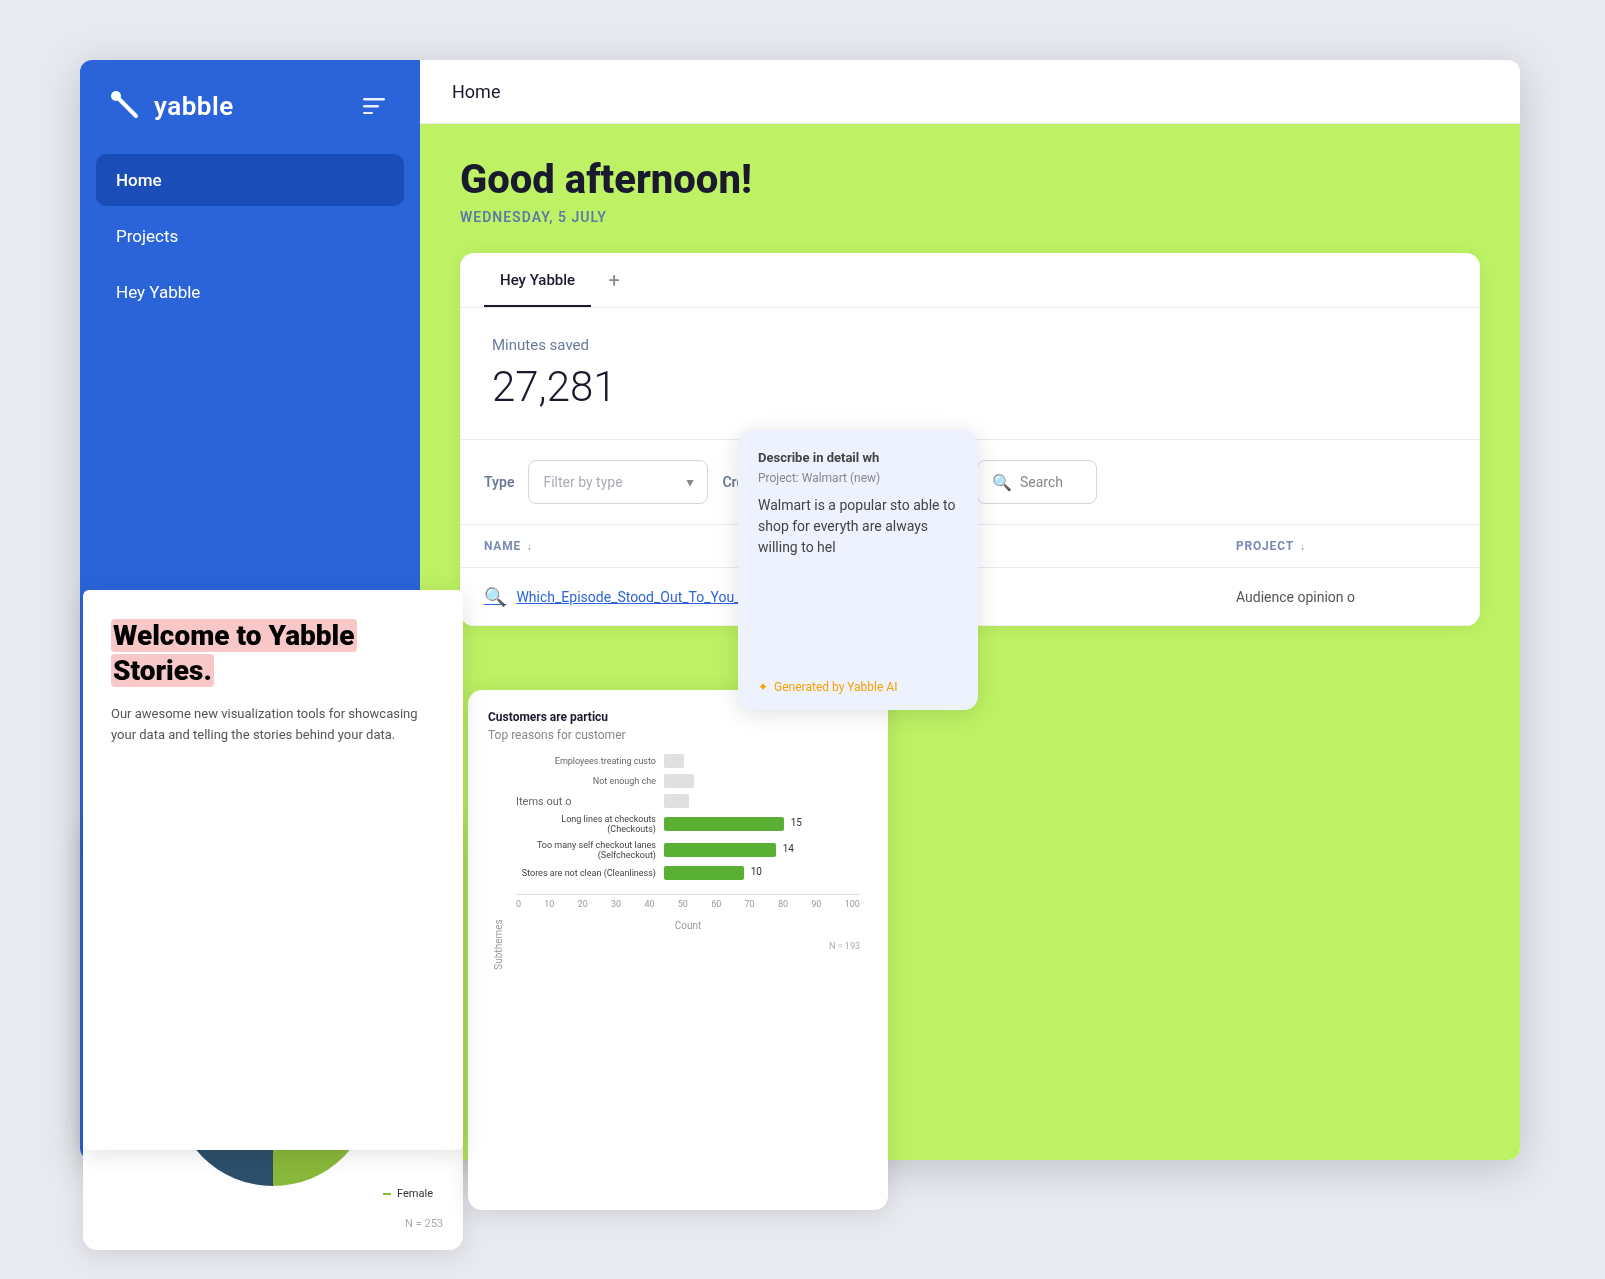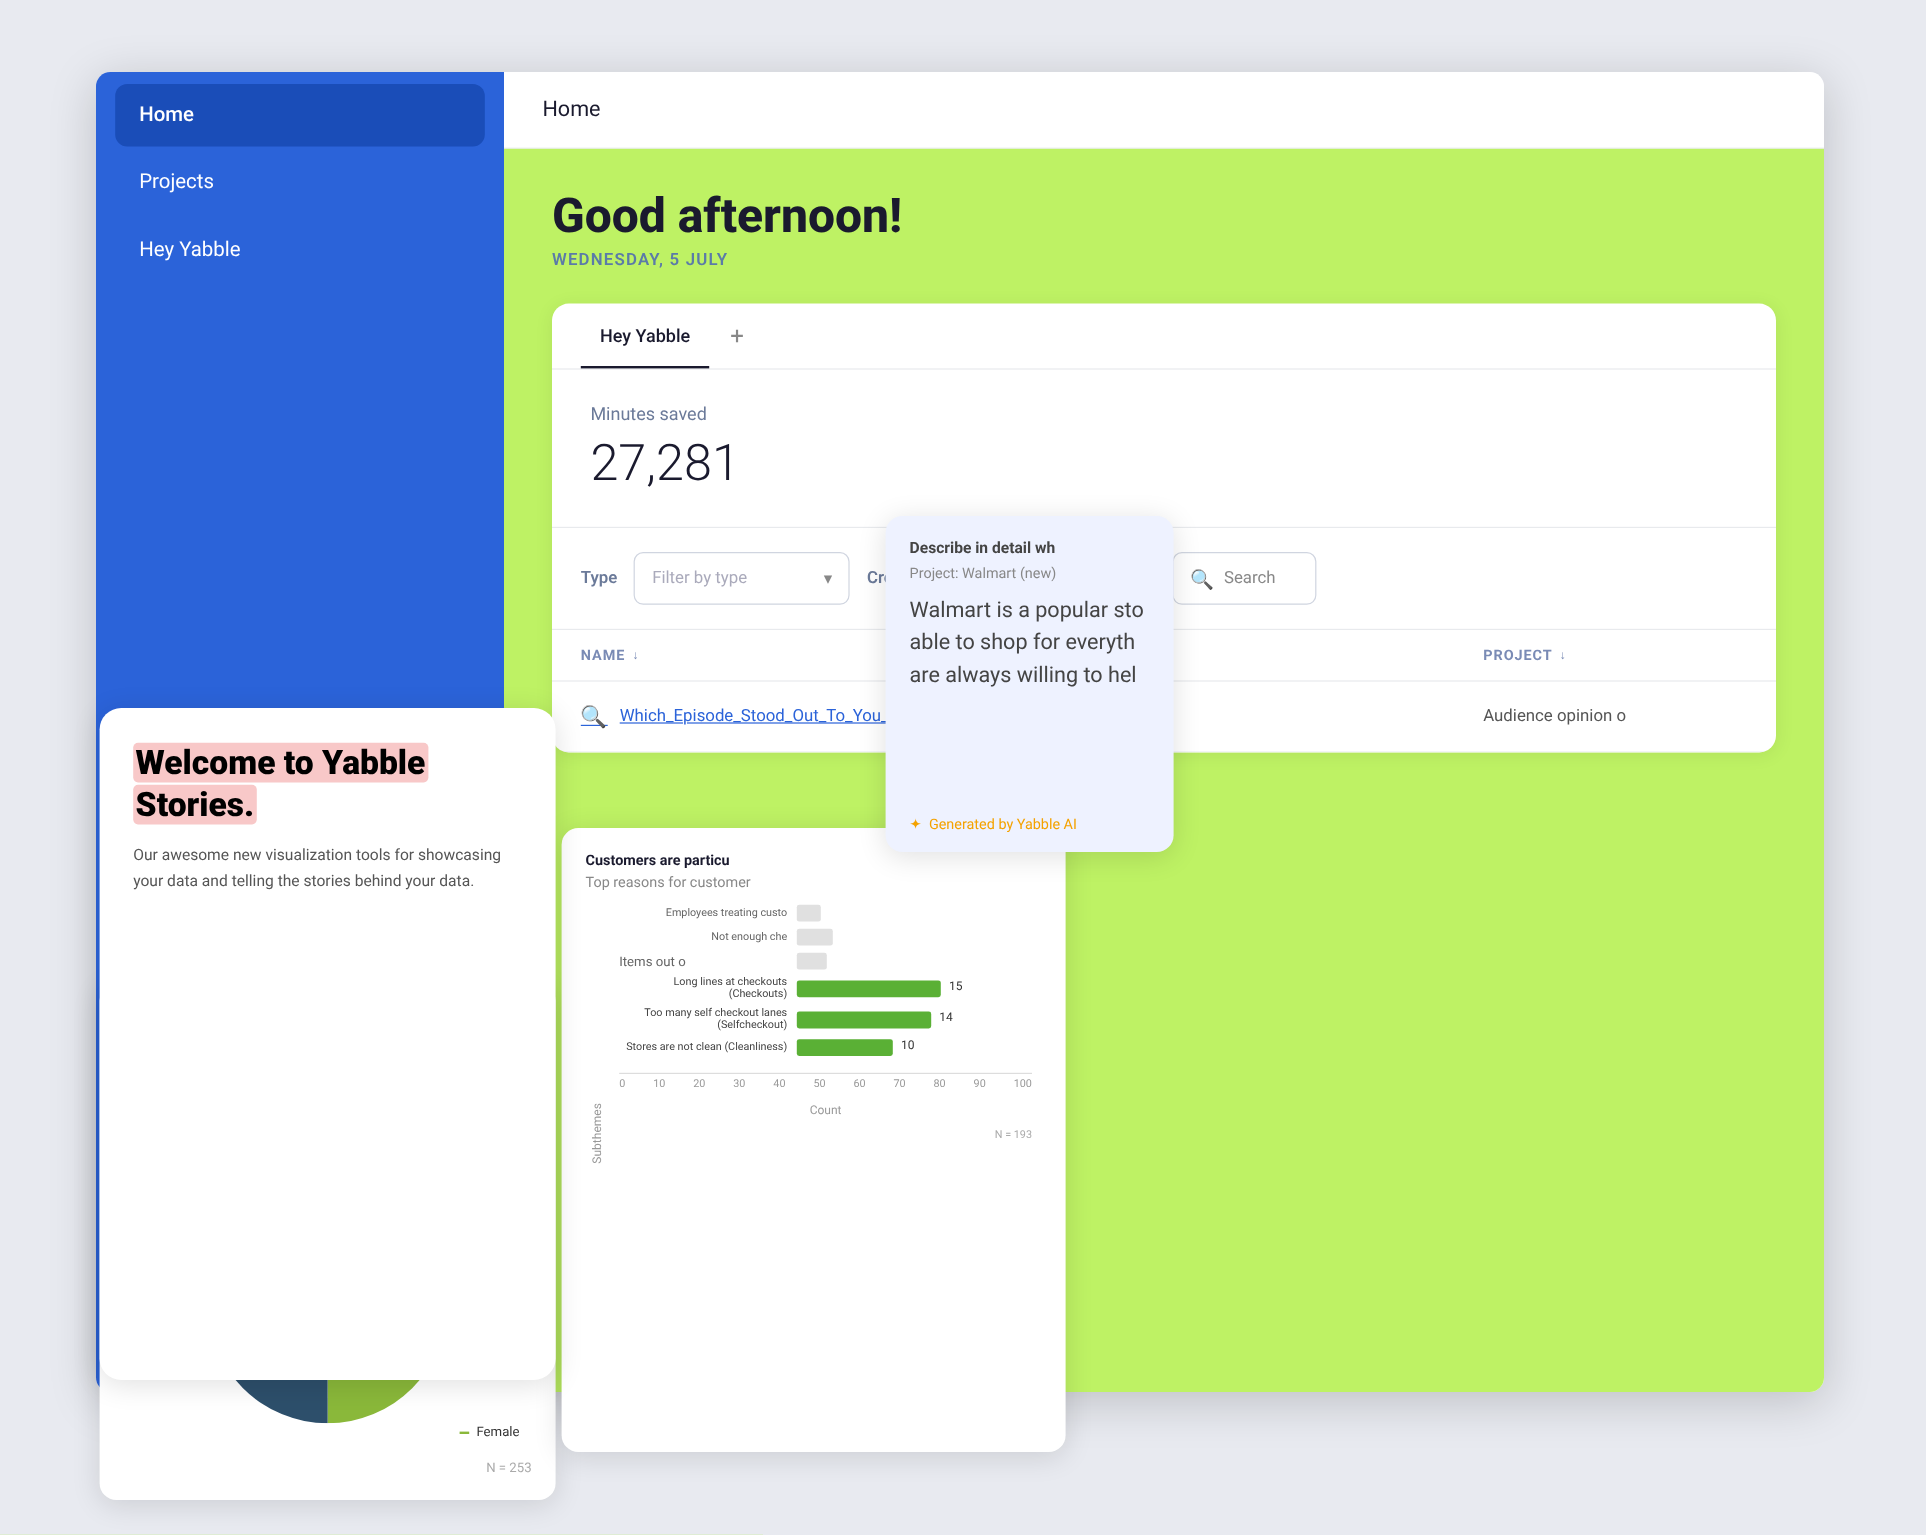--- a/index.html
+++ b/index.html
@@ -274,21 +274,21 @@
     .row-project { width: 220px; font-size: 14px; color: #555; }
 
     
     .card-welcome {
       position: absolute;
       left: 0;
       bottom: 0;
       width: 380px;
       height: 560px;
       background: white;
-      border-radius: 18px;
+      border-radius: 6px;
       box-shadow: 0 4px 24px rgba(0,0,0,0.12);
       padding: 28px;
       pointer-events: auto;
     }
     .welcome-title {
       font-size: 28px;
       font-weight: 900;
       line-height: 1.25;
       margin-bottom: 16px;
     }
@@ -398,21 +398,21 @@
       font-weight: 700;
       color: #444;
       margin-bottom: 6px;
     }
     .ai-project {
       font-size: 12px;
       color: #888;
       margin-bottom: 10px;
     }
     .ai-text {
-      font-size: 18px;
+      font-size: 14px;
       color: #444;
       line-height: 1.5;
     }
     .ai-footer {
       position: absolute;
       bottom: 16px;
       left: 20px;
       right: 20px;
       font-size: 12px;
       color: #f4a200;
@@ -427,20 +427,36 @@
     ::-webkit-scrollbar-thumb { background: #ccc; border-radius: 3px; }
 
     .sidebar-bottom-gap { flex: 1; }
   </style>
 </head>
 <body>
 
 <div class="app-shell">
 
   <div class="sidebar">
+    <div class="sidebar-header">
+      <div class="sidebar-logo">
+        <svg class="logo-icon" viewBox="0 0 36 36" fill="none">
+          <circle cx="8" cy="8" r="5" fill="white"></circle>
+          <line x1="8" y1="8" x2="28" y2="28" stroke="white" stroke-width="4" stroke-linecap="round"></line>
+        </svg>
+        <span class="logo-text">yabble</span>
+      </div>
+      <div class="sidebar-toggle">
+        <svg width="22" height="16" viewBox="0 0 22 16" fill="none">
+          <rect y="0" width="22" height="2.5" rx="1.25" fill="white"></rect>
+          <rect y="7" width="16" height="2.5" rx="1.25" fill="white"></rect>
+          <rect y="14" width="10" height="2.5" rx="1.25" fill="white"></rect>
+        </svg>
+      </div>
+    </div>
     <nav class="sidebar-nav">
       <div class="nav-item active">Home</div>
       <div class="nav-item">Projects</div>
       <div class="nav-item">Hey Yabble</div>
     </nav>
     <div class="sidebar-bottom-gap"></div>
   </div>
 
   <div class="main-content">
 

